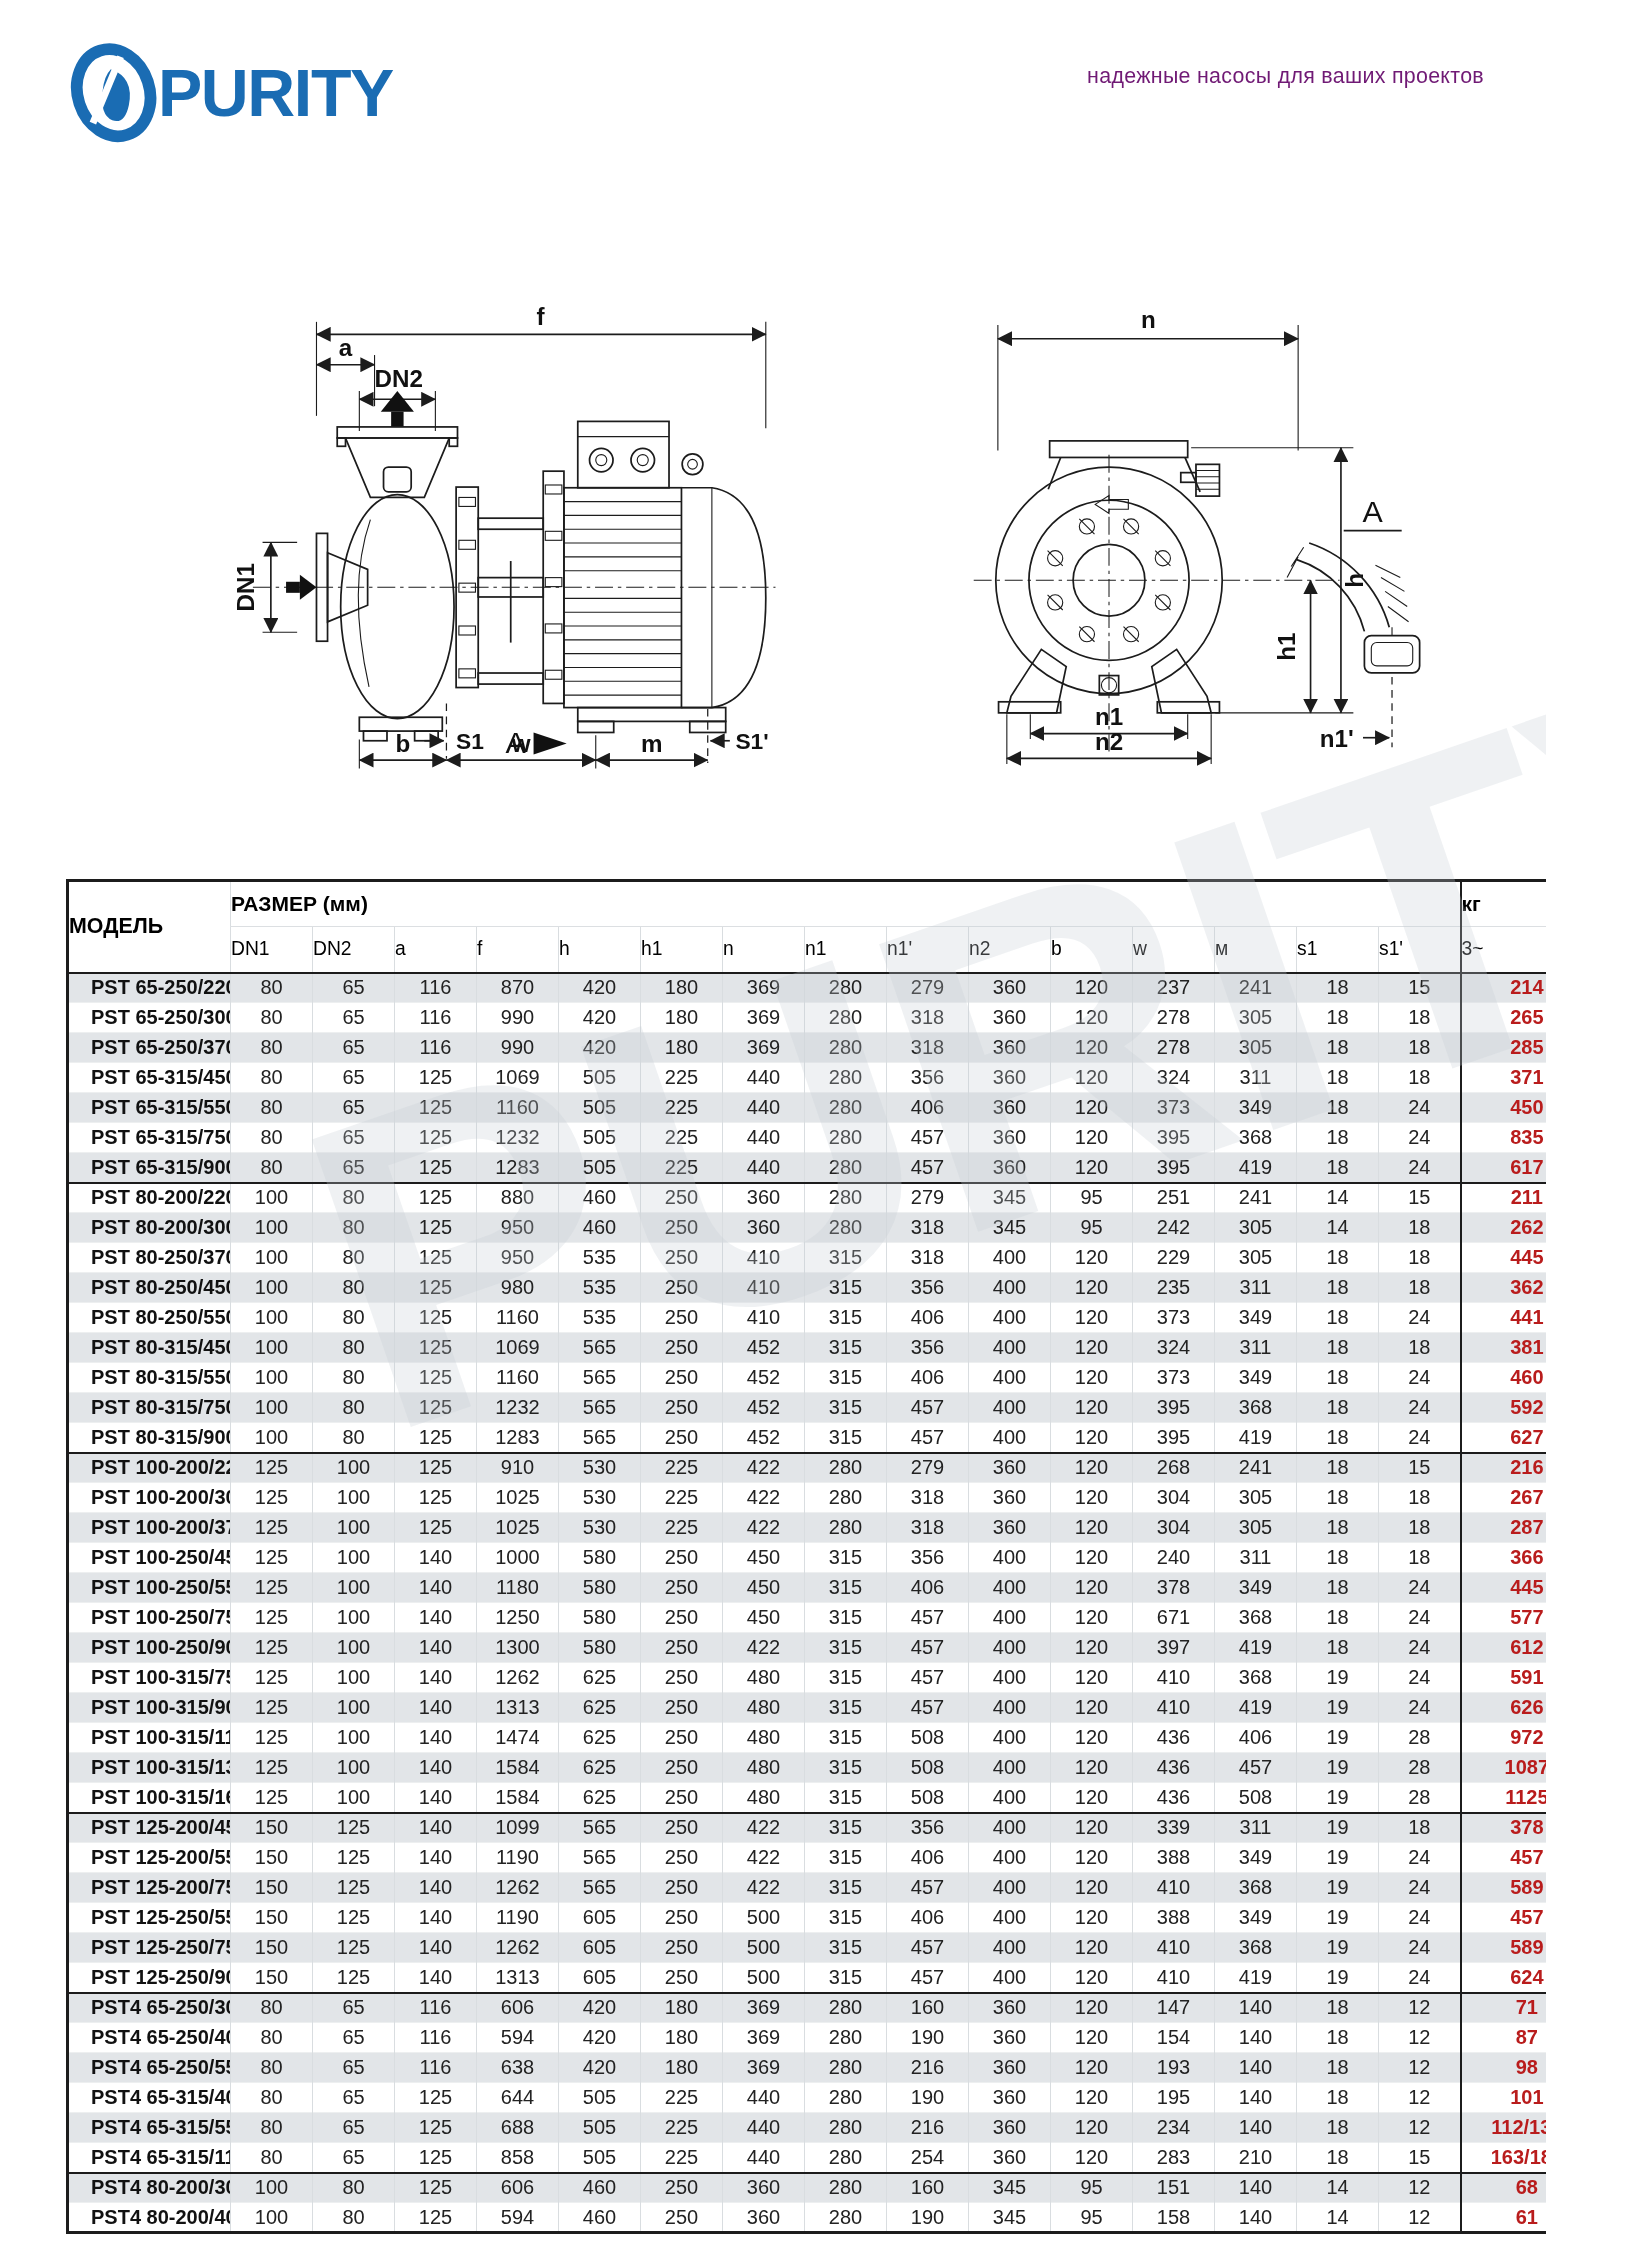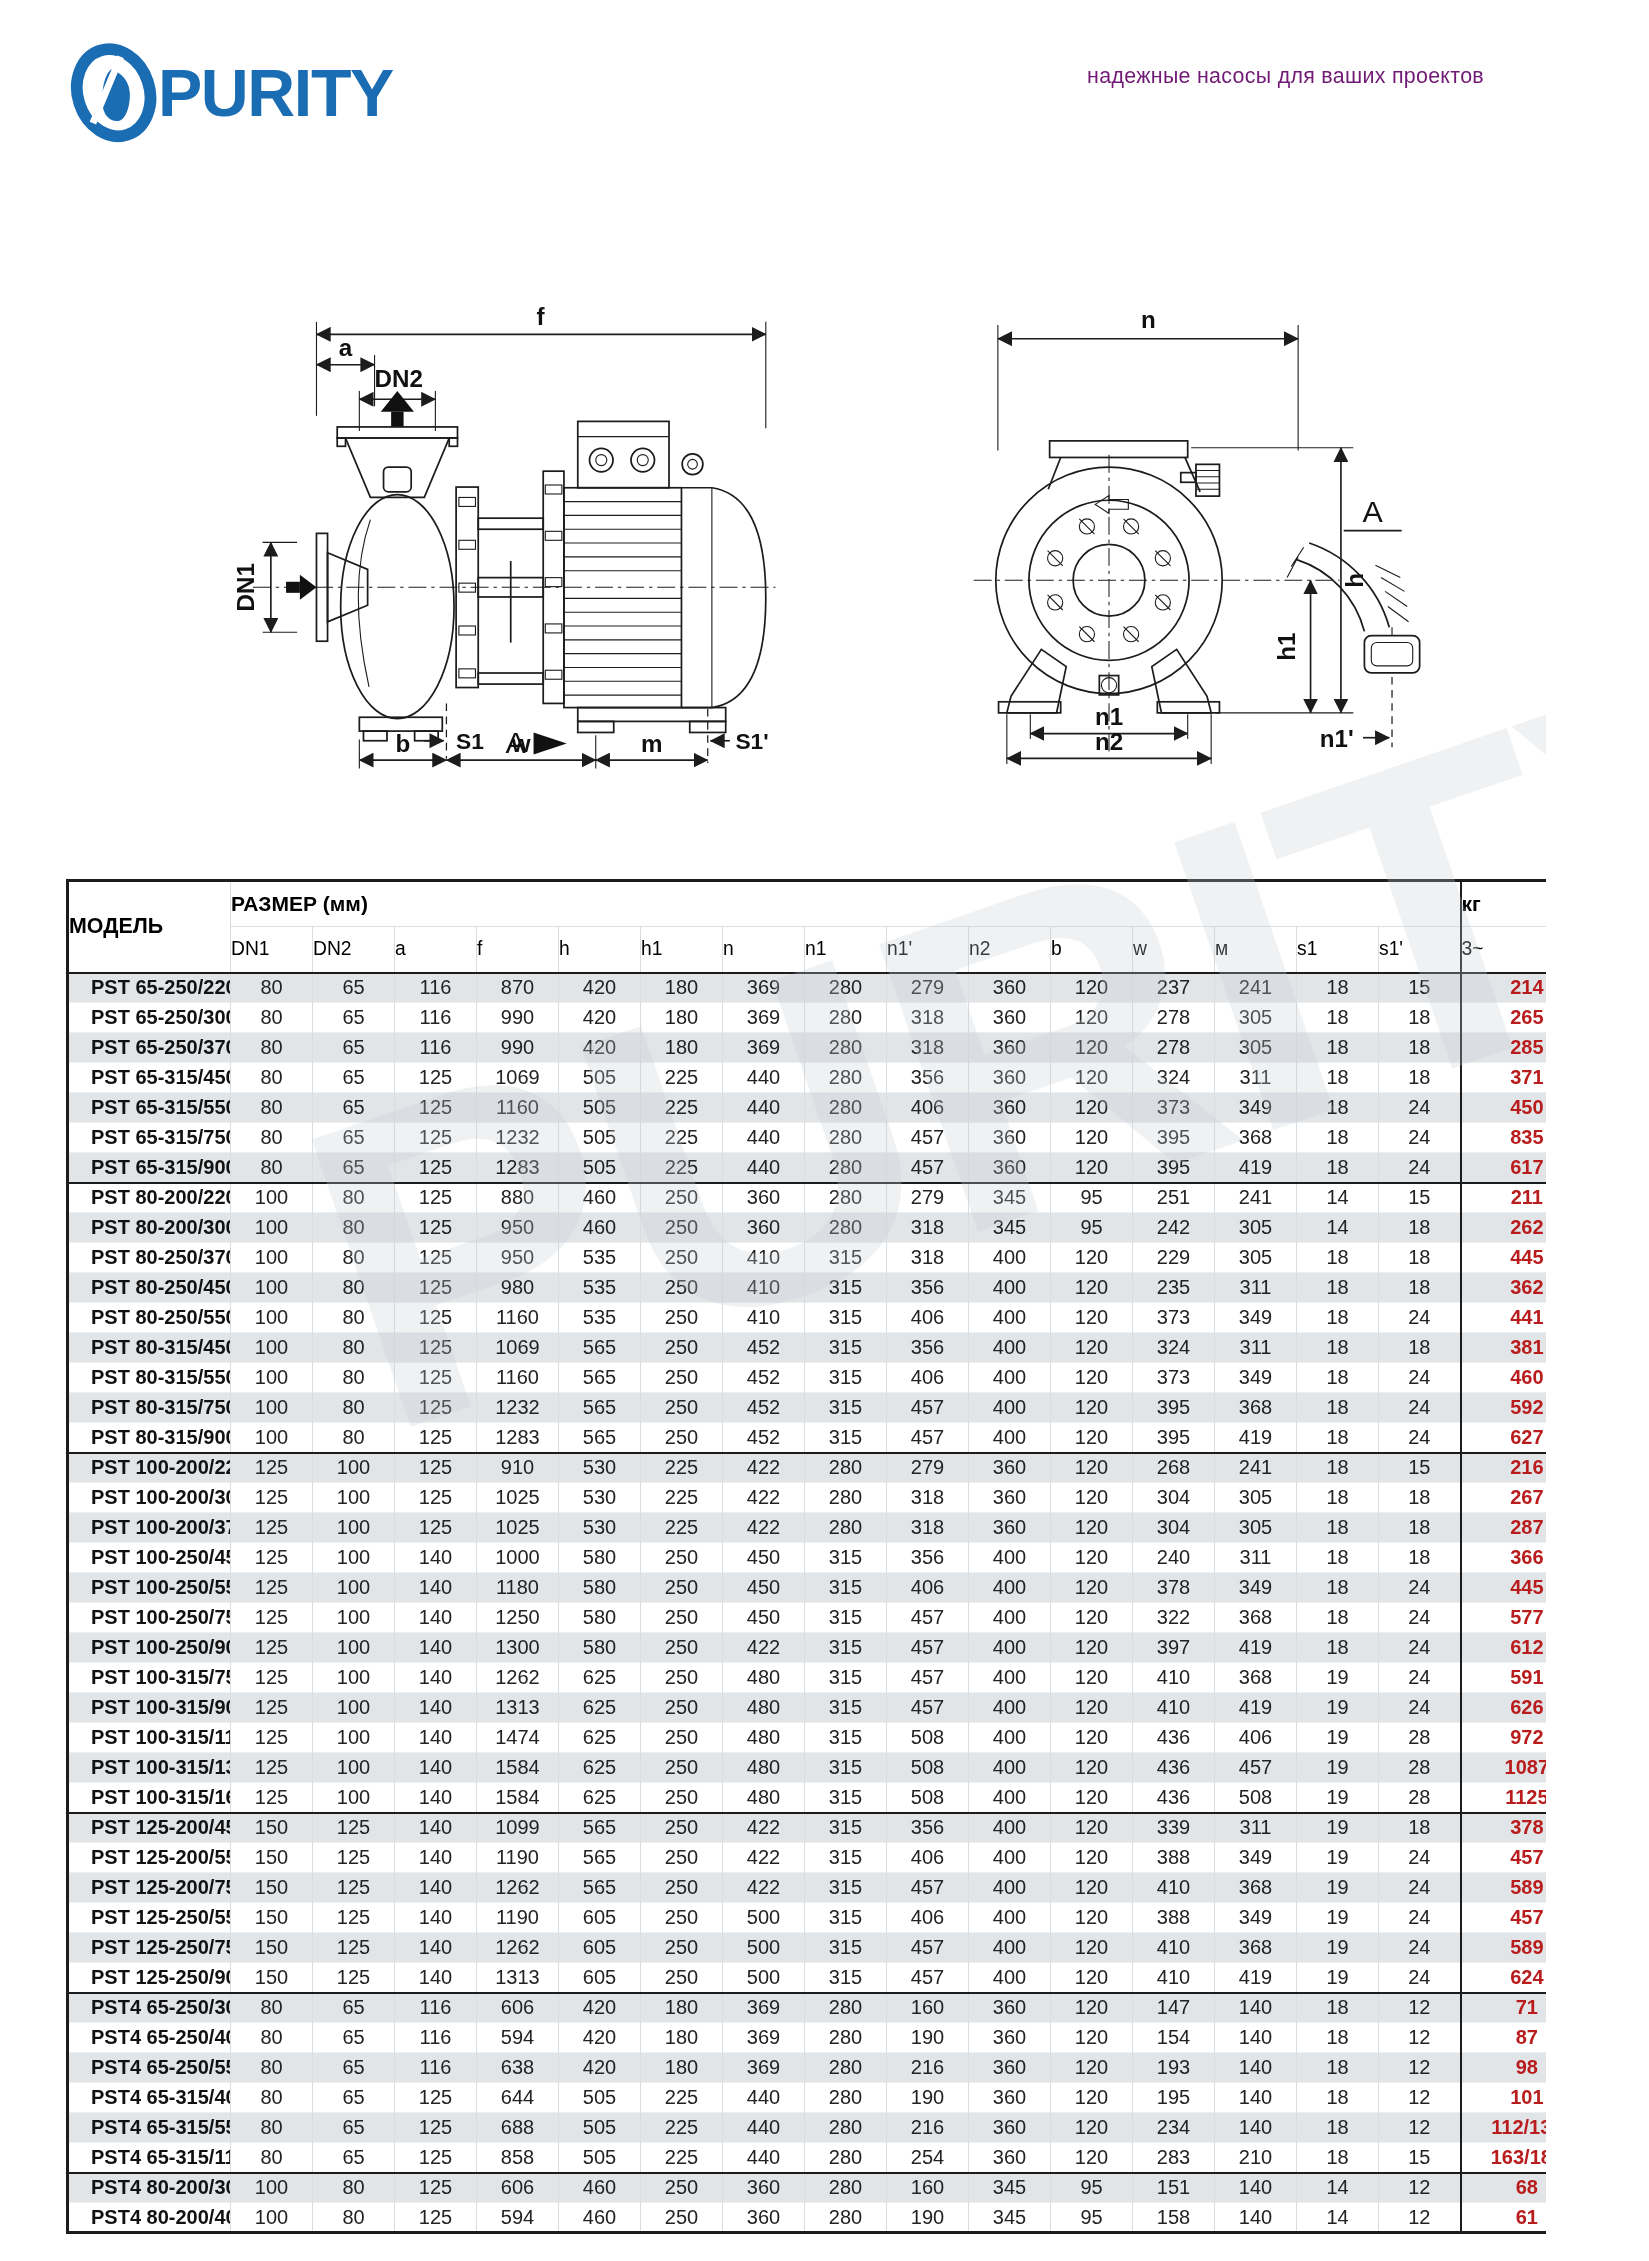--- a/index.html
+++ b/index.html
@@ -718,21 +718,21 @@
             <td>100</td>
             <td>140</td>
             <td>1250</td>
             <td>580</td>
             <td>250</td>
             <td>450</td>
             <td>315</td>
             <td>457</td>
             <td>400</td>
             <td>120</td>
-            <td>322</td>
+            <td>671</td>
             <td>368</td>
             <td>18</td>
             <td>24</td>
             <td class="kgcell">577</td>
           </tr>
           <tr class="odd">
             <td class="mcell">PST 100-250/900</td>
             <td>125</td>
             <td>100</td>
             <td>140</td>

